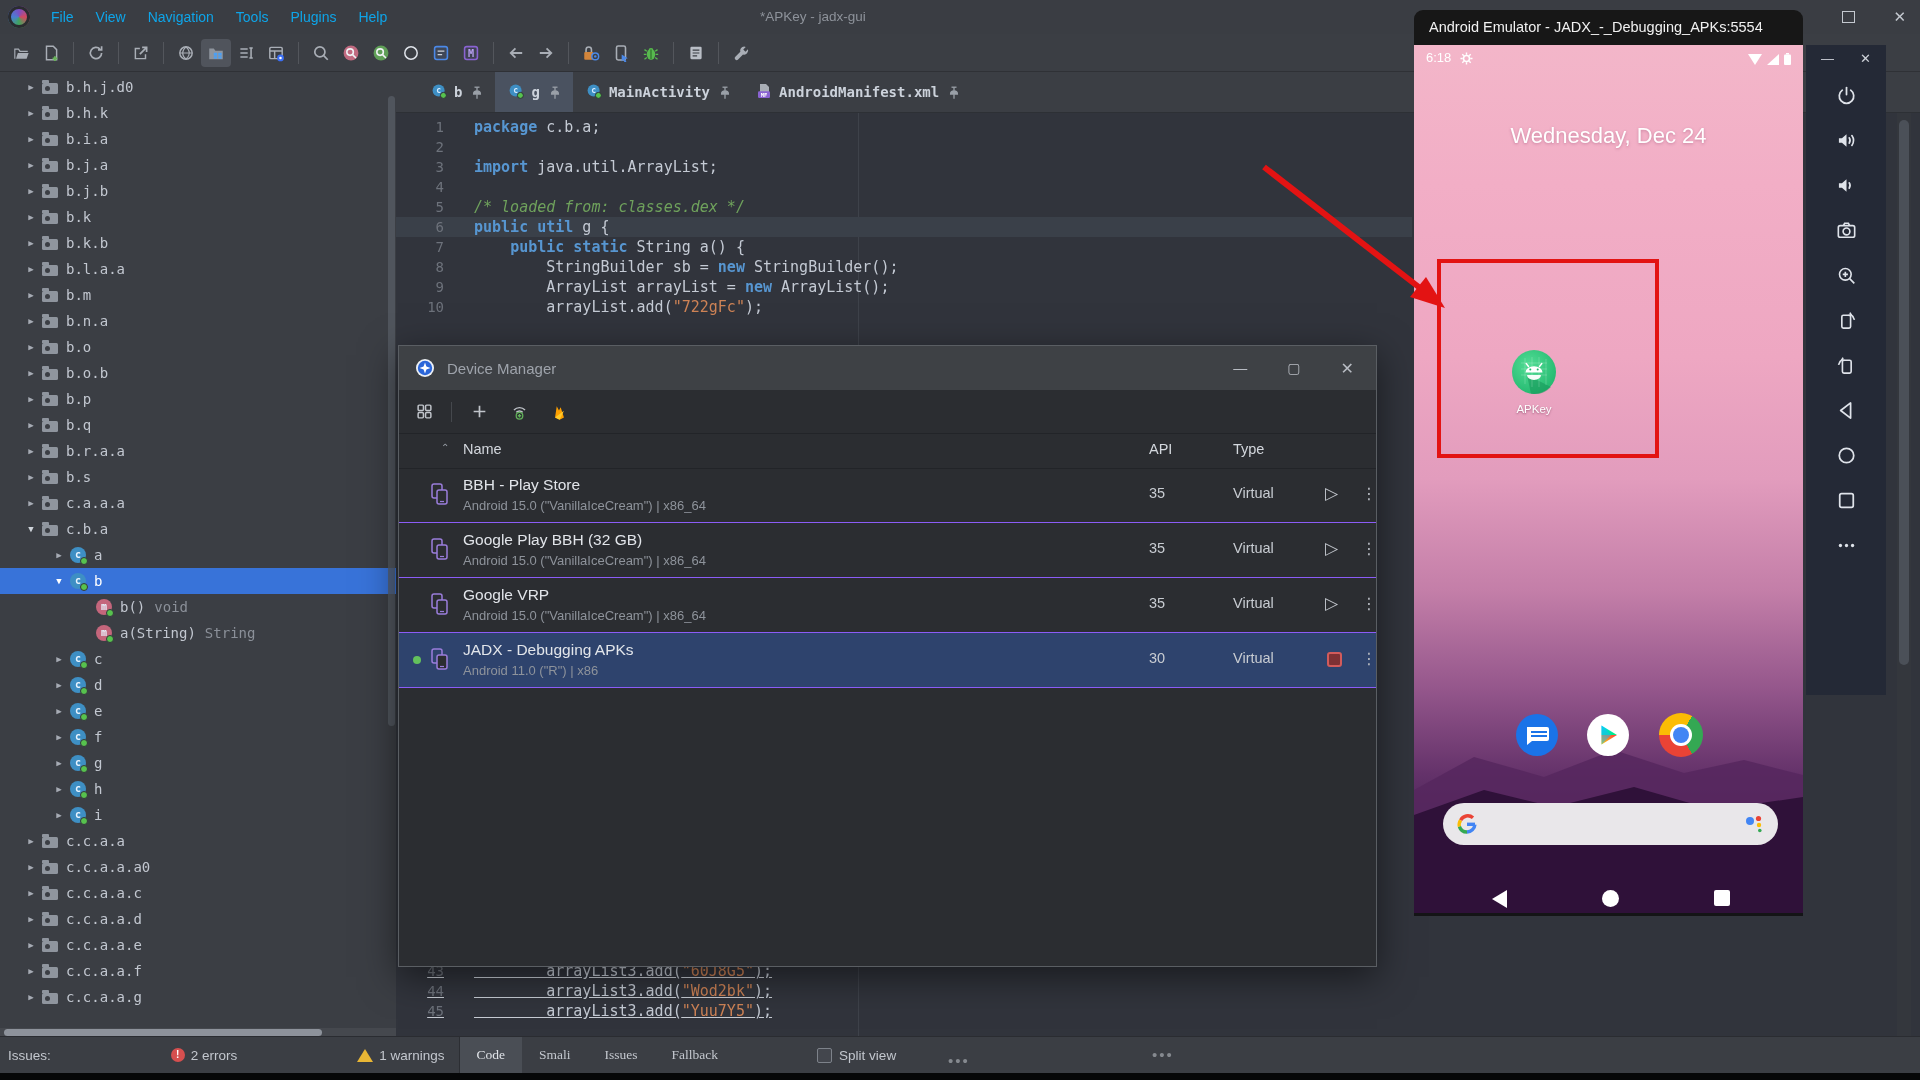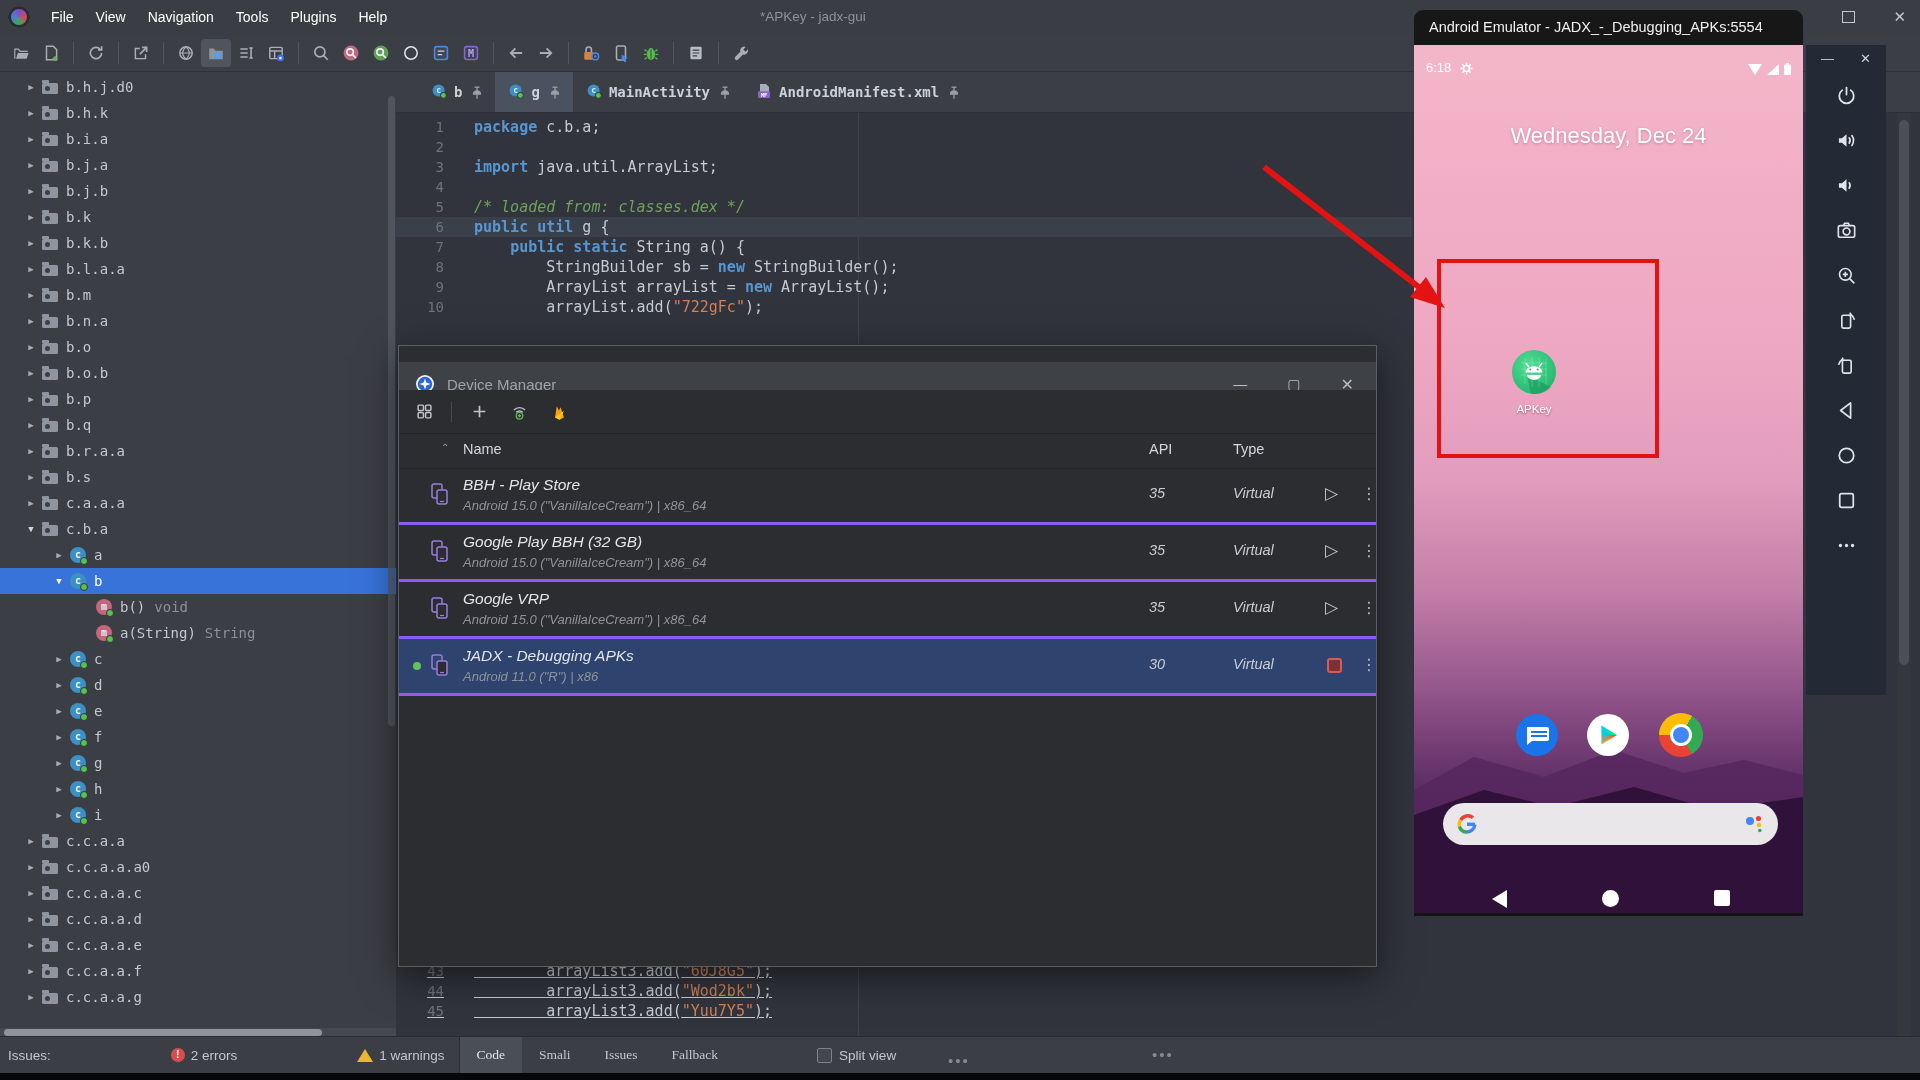--- a/index.html
+++ b/index.html
@@ -4,21 +4,21 @@
 <style>
   html,body{margin:0;padding:0;background:#101113;}
   #app{position:relative;width:1920px;height:1080px;overflow:hidden;background:#3b3e44;
        font-family:"Liberation Sans",sans-serif;color:#c6cbd3;}
   .abs{position:absolute;}
 
   
   #titlebar{left:0;top:0;width:1920px;height:34px;background:#3a3d43;display:flex;align-items:center;}
   #jadx-logo{width:22px;height:22px;margin:0 10px 0 8px;border-radius:50%;
      background:conic-gradient(#7a4fc5,#d4485f,#3fa65c,#4a7fd1,#7a4fc5);box-shadow:inset 0 0 0 3px #2a2c30;}
-  .menu-item{padding:0 11px;font-size:14px;color:#ffffff;line-height:34px;}
+  .menu-item{padding:0 11px;font-size:14px;color:#0ea5e9;line-height:34px;}
   #win-title{position:absolute;left:760px;top:0;line-height:34px;font-size:13.5px;color:#8d929a;}
   #win-controls{position:absolute;right:14px;top:0;height:34px;display:flex;align-items:center;gap:38px;}
   #max-btn{width:11px;height:10px;border:1.5px solid #c4c9d0;}
   #close-btn{color:#c4c9d0;font-size:15px;line-height:34px;}
 
   
   #toolbar{left:0;top:34px;width:1920px;height:38px;background:#3b3e44;border-bottom:1px solid #2f3136;
            display:flex;align-items:center;padding-left:6px;box-sizing:border-box;}
   .tbtn{width:30px;height:28px;border-radius:4px;display:flex;align-items:center;justify-content:center;}
   .tbtn.active{background:#50545c;}
@@ -75,54 +75,54 @@
            border-bottom:13px solid #e8b635;position:relative;margin:0 6px 0 120px;}
   .sb-sep{width:1px;height:36px;background:#2c2e33;margin-left:14px;}
   .sbtab{padding:0 17px;height:36px;line-height:36px;color:#c3c7ce;}
   .sbtab.active{background:#4a4e55;color:#e0e3e8;}
   #split-check{width:13px;height:13px;border:1.5px solid #7d828a;border-radius:2px;margin:0 7px 0 82px;background:#43464d;}
   .dots-mark{position:absolute;color:#85898f;font-size:15px;letter-spacing:2px;}
 
   
   #dm{left:398px;top:345px;width:979px;height:622px;background:#2b2d31;border:1px solid #5a5e63;
       box-shadow:0 10px 35px rgba(0,0,0,.5);box-sizing:border-box;z-index:5;}
-  #dm-titlebar{position:absolute;left:0;top:16px;width:100%;height:44px;background:#3e4145;display:flex;align-items:center;}
+  #dm-titlebar{position:absolute;left:0;top:0;width:100%;height:44px;background:#3e4145;display:flex;align-items:center;}
   #dm-title{font-size:15px;color:#9ea3ab;margin-left:12px;}
   #dm-controls{position:absolute;right:22px;top:0;height:44px;display:flex;align-items:center;gap:40px;color:#b8bcc3;font-size:14px;}
   #dm-toolbar{position:absolute;left:0;top:44px;width:100%;height:44px;background:#2b2d31;border-bottom:1px solid #222428;
               display:flex;align-items:center;padding-left:12px;box-sizing:border-box;gap:14px;}
   #dm-toolbar svg{width:17px;height:17px;}
   #dm-header{position:absolute;left:0;top:88px;width:100%;height:34px;border-bottom:1px solid #222428;
              font-size:14.5px;color:#d3d7dd;}
   #dm-header .chev{position:absolute;left:42px;top:8px;font-size:10px;color:#9aa0a8;}
   #dm-col-name{position:absolute;left:64px;top:7px;}
   #dm-col-api{position:absolute;left:750px;top:7px;}
   #dm-col-type{position:absolute;left:834px;top:7px;}
   #dm-rows{position:absolute;left:0;top:122px;width:100%;}
-  .dmrow{position:relative;height:54px;border-bottom:3px solid #8b5cf6;font-style:italic;}
+  .dmrow{position:relative;height:54px;border-bottom:1px solid #8b5cf6;}
   .dmrow.sel{background:#2e436d;}
   .dmrow .rundot{position:absolute;left:14px;top:23px;width:8px;height:8px;border-radius:50%;background:#63c15c;}
   .dmrow .phic{position:absolute;left:32px;top:15px;}
   .dmrow .nm{position:absolute;left:64px;top:8px;font-size:15.5px;color:#e2e5ea;}
   .dmrow .sub{position:absolute;left:64px;top:30px;font-size:13px;color:#8e939b;}
   .dmrow .api{position:absolute;left:750px;top:17px;font-size:14.5px;color:#c8ccd2;}
   .dmrow .typ{position:absolute;left:834px;top:17px;font-size:14.5px;color:#c8ccd2;}
   .dmrow .play{position:absolute;left:926px;top:15px;font-size:17px;color:#c0c4ca;font-family:"DejaVu Sans",sans-serif;}
   .dmrow .stop{position:absolute;left:928px;top:19px;width:15px;height:15px;border:2px solid #d25b5b;
                background:#7e3134;border-radius:3px;box-sizing:border-box;}
   .dmrow .menu3{position:absolute;left:962px;top:16px;font-size:16px;color:#b4b8bf;font-family:"DejaVu Sans",sans-serif;}
 
   
   #emu{left:1414px;top:10px;width:389px;height:906px;z-index:8;}
   #emu-titlebar{position:absolute;left:0;top:0;width:100%;height:35px;background:#171717;border-radius:9px 9px 0 0;
                 color:#f1f1f1;font-size:14.5px;line-height:35px;padding-left:15px;box-sizing:border-box;}
   #emu-screen{position:absolute;left:0;top:35px;width:389px;height:868px;overflow:hidden;
      background:linear-gradient(180deg,#f3b6c9 0%,#f2aec6 16%,#eea7c2 36%,#e29cbd 50%,#c37ea8 63%,#95578c 74%,#64326a 84%,#41204f 92%,#2c1239 100%);}
   #emu-frame-bottom{position:absolute;left:0;top:903px;width:100%;height:3px;background:#141416;}
-  #emu-statusrow{position:absolute;left:0;top:12px;width:100%;height:24px;color:#fff;font-size:13px;}
+  #emu-statusrow{position:absolute;left:0;top:2px;width:100%;height:24px;color:#fff;font-size:13px;}
   #emu-clock{position:absolute;left:12px;top:3px;}
   #emu-gear{position:absolute;left:46px;top:5px;}
   #emu-sticons{position:absolute;right:12px;top:6px;display:flex;gap:5px;align-items:center;}
   #emu-date{position:absolute;left:0;top:78px;width:100%;text-align:center;color:#fff;font-size:22px;
             text-shadow:0 1px 3px rgba(120,40,80,.35);}
   #apk-icon{position:absolute;left:97px;top:304px;width:46px;height:46px;}
   #apk-label{position:absolute;left:60px;top:358px;width:120px;text-align:center;color:#fff;font-size:11.5px;
              text-shadow:0 1px 2px rgba(90,30,60,.5);}
   #dock{position:absolute;left:0;top:668px;width:100%;}
   .dock-ic{position:absolute;width:44px;height:44px;}

